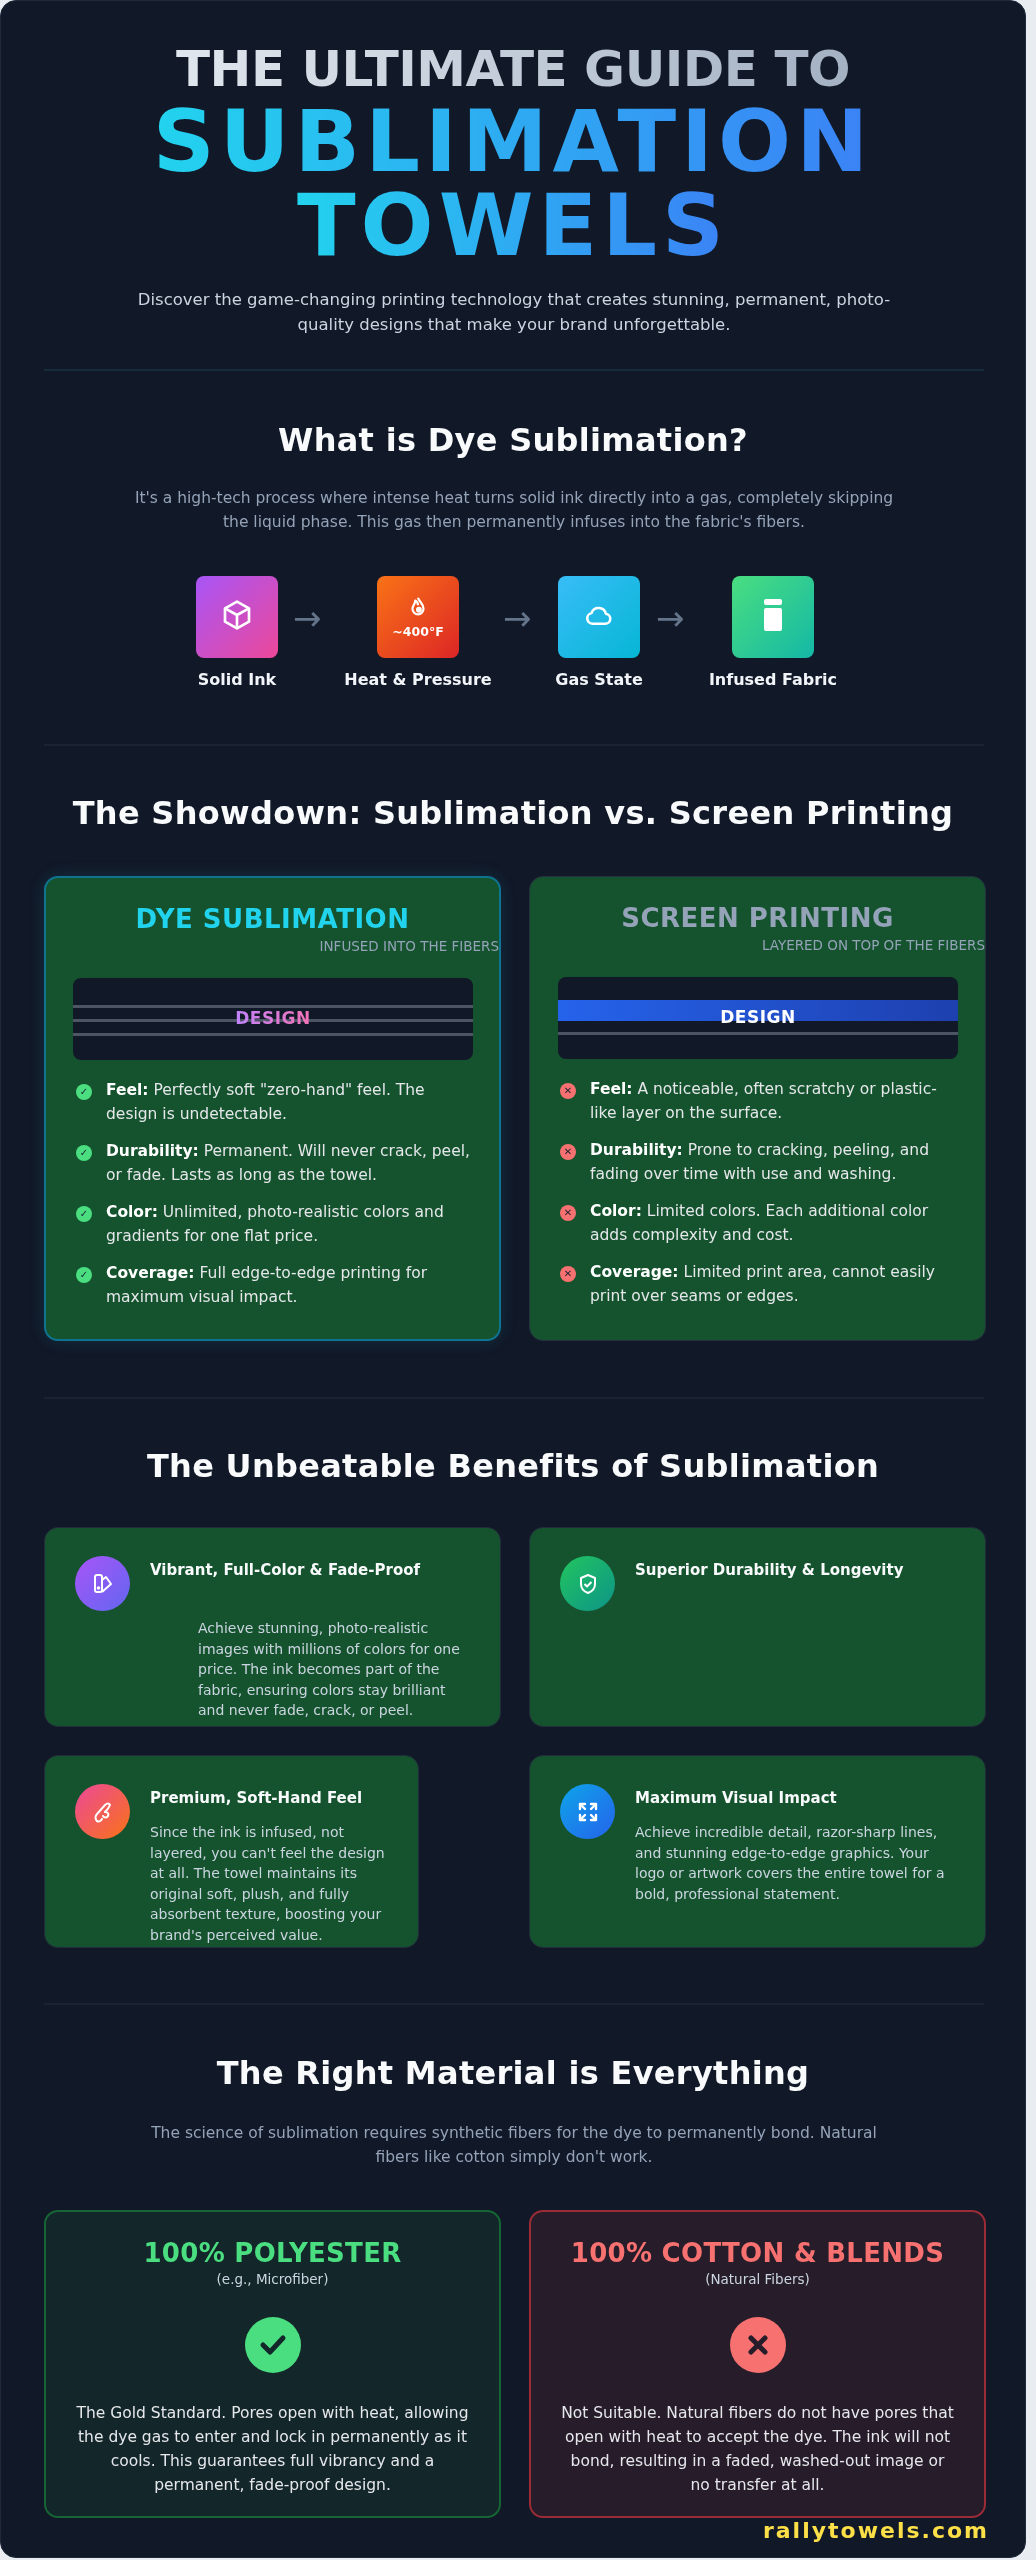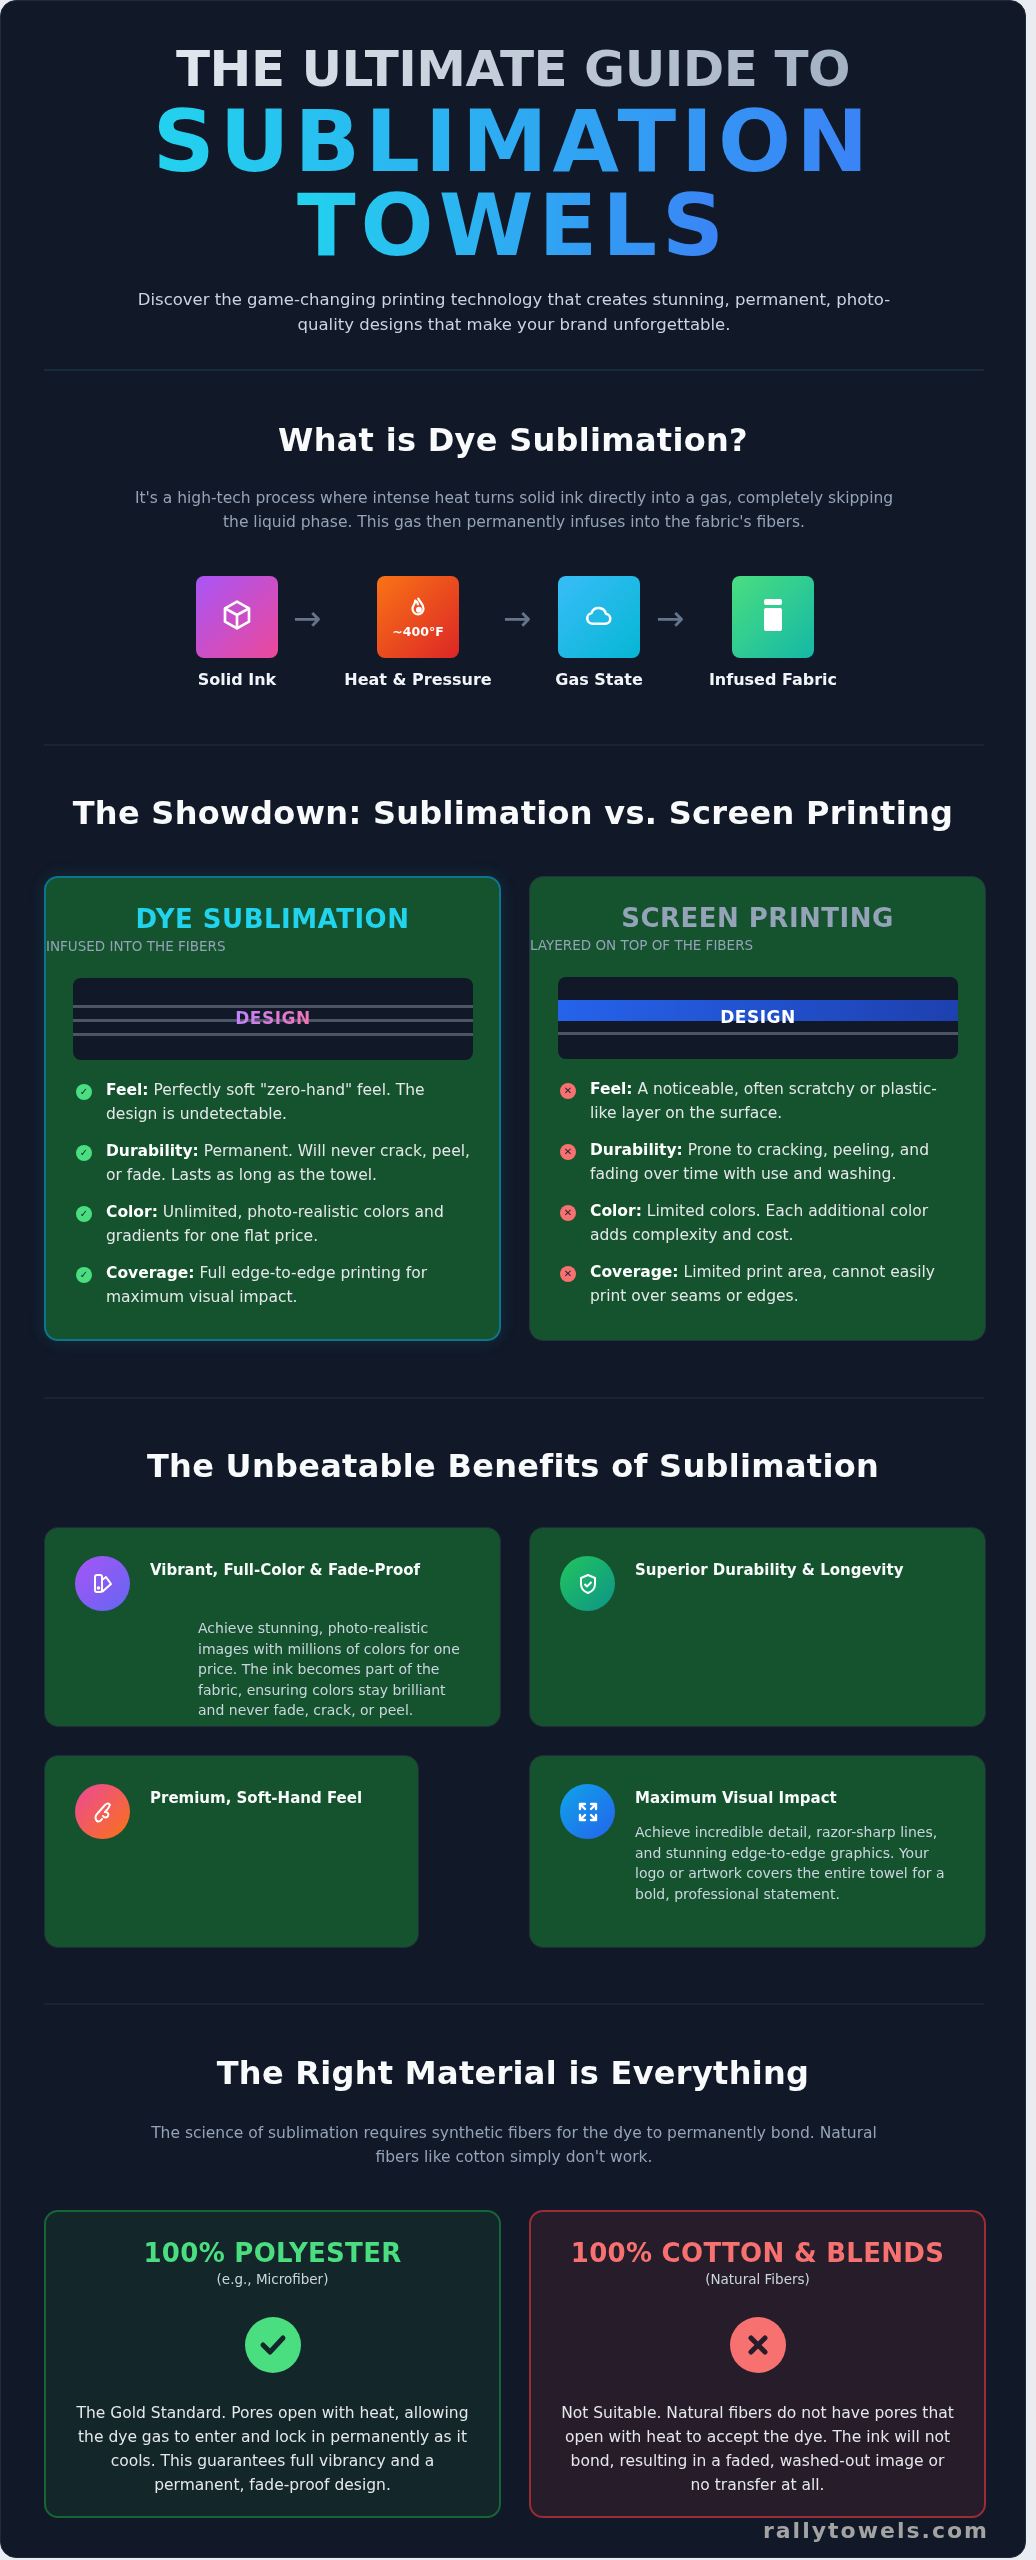--- a/index.html
+++ b/index.html
@@ -48,21 +48,21 @@
     display:flex; flex-direction:column; align-items:center; justify-content:center; color:#fff;
   }
   .step-label { margin-top:12px; font-size:16px; font-weight:bold; color:#f1f5f9; }
   .step-temp { font-size:12.5px; font-weight:bold; margin-top:2px; }
   .arrow { position:absolute; top:22px; font-size:34px; color:#64748b; }
   
   .card {
     position:absolute; border-radius:14px; box-sizing:border-box; background:#14532d;
   }
   .cmp-title { text-align:center; font-size:26px; font-weight:bold; margin-top:26px; letter-spacing:0.5px; }
-  .cmp-sub { text-align:left; font-size:13.5px; color:#94a3b8; margin-top:4px; }
+  .cmp-sub { text-align:right; font-size:13.5px; color:#94a3b8; margin-top:4px; }
   .diagram {
     position:absolute; top:100px; height:82px; background:#111827; border-radius:8px; overflow:hidden;
   }
   .fiber { position:absolute; left:0; width:100%; height:3px; background:#4b5563; }
   .design-text { position:absolute; left:0; width:100%; text-align:center; font-size:17px; font-weight:bold; letter-spacing:0.5px; }
   .feat-list { position:absolute; top:200px; left:28px; right:28px; }
   .feat { position:relative; padding-left:32px; font-size:15.5px; line-height:24px; color:#e5e7eb; margin-bottom:13px; }
   .feat b { color:#fff; }
   .feat-icon {
     position:absolute; left:2px; top:6px; width:16px; height:16px; border-radius:50%;
@@ -77,21 +77,21 @@
   .ben-text { position:absolute; left:105px; right:28px; font-size:14px; line-height:20.5px; color:#cbd5e1; }
   
   .mat-title { text-align:center; font-size:26px; font-weight:bold; margin-top:26px; letter-spacing:0.3px; }
   .mat-sub { text-align:center; font-size:13.5px; color:#cbd5e1; margin-top:3px; }
   .mat-icon {
     width:56px; height:56px; border-radius:50%; margin:30px auto 0;
     display:flex; align-items:center; justify-content:center;
   }
   .mat-text { text-align:center; font-size:15.5px; line-height:24px; color:#e5e7eb; margin:28px 30px 0; }
   .footer {
-    position:absolute; right:36px; bottom:14px; font-size:22px; font-weight:bold; color:#a3a3a3; letter-spacing:2px;margin-left:28px;
+    position:absolute; right:36px; bottom:14px; font-size:22px; font-weight:bold; color:#fde047; letter-spacing:2px;margin-left:28px;
   }
 </style>
 </head>
 <body>
 
 <div class="page">
 
   <div class="hero-top">THE ULTIMATE GUIDE TO</div>
   <div class="hero-main">
     <span>SUBLIMATION</span><br>
@@ -247,20 +247,21 @@
 
   <div class="card" style="left:43px; top:1754px; width:375px; height:193px; border:1px solid #232c3c;">
     <div class="ben-icon" style="background:linear-gradient(135deg,#ec4899,#f97316);">
       <svg width="24" height="26" viewBox="0 0 24 26" fill="none" stroke="#fff" stroke-width="2" stroke-linecap="round" stroke-linejoin="round">
           <path d="M6 22c-2-2-2-5 0-7l8-9c2-2 4-2 5 0-1 3-3 5-5 7"></path>
           <path d="M14 13c3 0 4 2 3 4s-4 2-5 0"></path>
           <path d="M6 22c2 1 4 0 5-2"></path>
         </svg>
     </div>
     <div class="ben-title">Premium, Soft-Hand Feel</div>
+    <div class="ben-text" style="top:66px;">Since the ink is infused, not layered, you can't feel the design at all. The towel maintains its original soft, plush, and fully absorbent texture, boosting your brand's perceived value.</div>
   </div>
 
   <div class="card" style="left:528px; top:1754px; width:457px; height:193px; border:1px solid #232c3c;">
     <div class="ben-icon" style="background:linear-gradient(135deg,#0ea5e9,#2563eb);">
       <svg width="24" height="24" viewBox="0 0 24 24" fill="none" stroke="#fff" stroke-width="2.4" stroke-linecap="round" stroke-linejoin="round">
           <path d="M4 9V4h5M4 4l5 5M20 9V4h-5M20 4l-5 5M4 15v5h5M4 20l5-5M20 15v5h-5M20 20l-5-5"></path>
         </svg>
     </div>
     <div class="ben-title">Maximum Visual Impact</div>
     <div class="ben-text" style="top:66px;">Achieve incredible detail, razor-sharp lines, and stunning edge-to-edge graphics. Your logo or artwork covers the entire towel for a bold, professional statement.</div>

